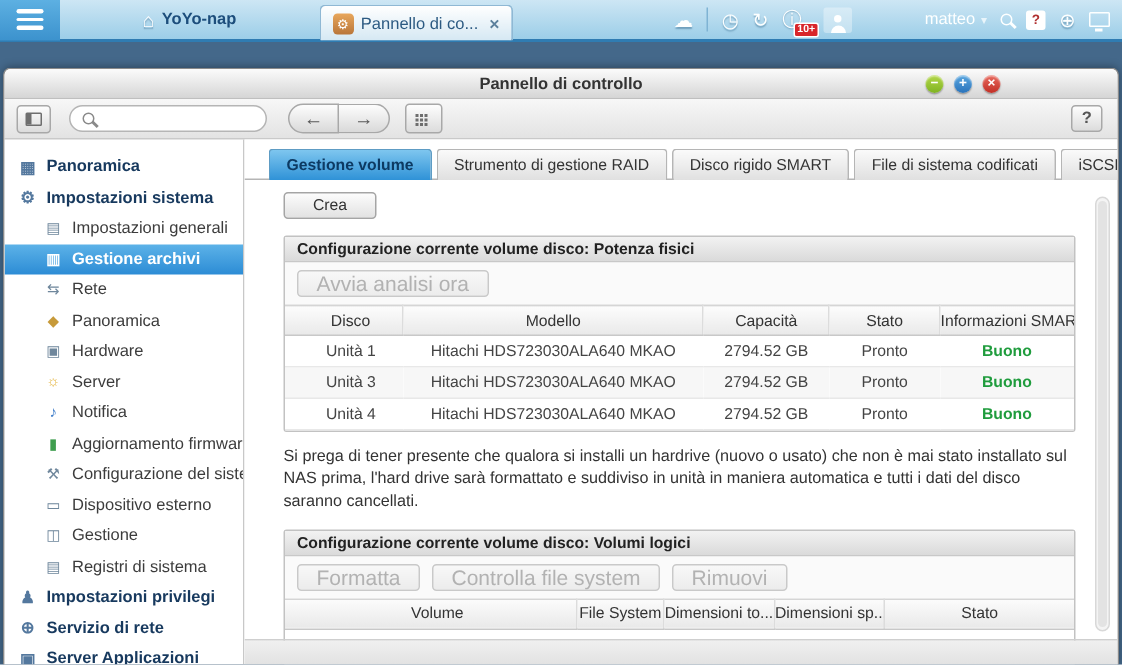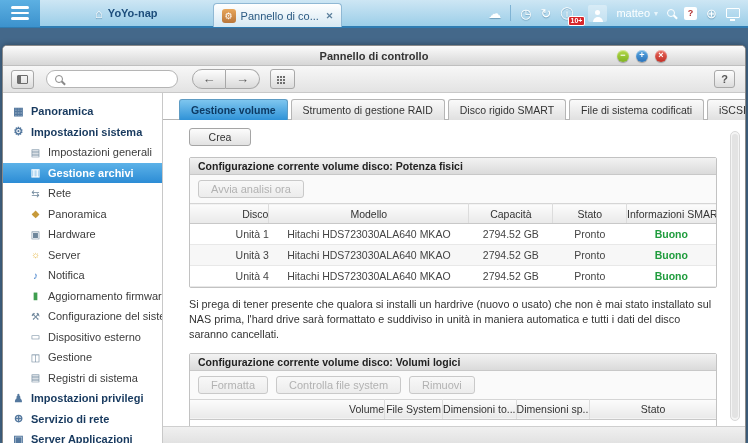--- a/index.html
+++ b/index.html
@@ -26,21 +26,21 @@
   .tb-sep { width:1px; height:16px; background:#7fb3d4; }
   .tb-ic { font-size:13px; color:#fdffff; text-shadow:0 1px 1px rgba(0,60,100,.35); cursor:pointer; }
   .info-wrap { position:relative; }
   .badge { position:absolute; right:-12px; bottom:-3px; background:#d8262b; border:1px solid #fff;
     color:#fff; font-size:7px; font-weight:bold; padding:0 2px; border-radius:2px; line-height:8px; }
   .avatar { width:19px; height:17px; background:rgba(255,255,255,.35); border-radius:2px;
     display:flex; align-items:flex-end; justify-content:center; cursor:pointer; margin-left:6px; }
   .person { position:relative; width:12px; height:12px; }
   .person::before { content:''; position:absolute; top:0; left:3.5px; width:5px; height:5px; border-radius:50%; background:#fff; }
   .person::after  { content:''; position:absolute; bottom:0; left:1px; width:10px; height:5px; border-radius:5px 5px 0 0; background:#fff; }
-  .tb-user { font-size:11px; color:#fdffff; cursor:pointer; }
+  .tb-user { font-size:11px; color:#fdffff; cursor:pointer;margin-left:39px; }
   .tb-caret { font-size:8px; color:#e9f5fb; margin-left:-5px; cursor:pointer; }
   .mag { position:relative; width:8px; height:8px; border:1.6px solid #fdffff; border-radius:50%; display:inline-block; }
   .mag::after { content:''; position:absolute; width:5px; height:1.6px; background:#fdffff;
     transform:rotate(45deg); right:-4px; bottom:-2px; }
   .tb-help { width:13px; height:13px; background:#fff; border-radius:2px; color:#b03030;
     font-size:9px; font-weight:bold; text-align:center; line-height:13px; cursor:pointer; }
   .monitor { position:relative; width:14px; height:10px; border:1.6px solid #fdffff; border-radius:1px; cursor:pointer; }
   .monitor::after { content:''; position:absolute; left:3px; bottom:-4px; width:5px; height:2px; background:#fdffff; }
 
   
@@ -106,29 +106,29 @@
   .tab.active { background:linear-gradient(#7ec6ef,#2f92d7); color:#0d3a63; font-weight:bold; border-color:#5e9cc4;text-align:center; }
   .crea-btn { margin:8px 0 0 26px; width:62px; height:18px; background:linear-gradient(#fcfcfc,#e2e2e2);
     border:1px solid #a5a5a5; border-radius:3px; font-size:10.5px; color:#333; cursor:pointer;
     font-family:"Liberation Sans", sans-serif; }
 
   .panel { margin:11px 0 0 26px; width:528px; border:1px solid #c2c2c2; border-radius:2px; background:#fff; }
   .panel-h { height:17px; line-height:17px; background:linear-gradient(#f2f2f2,#dadada);
     border-bottom:1px solid #c8c8c8; padding-left:8px; font-size:10.5px; font-weight:bold; color:#222; }
   .panel-btns { background:#fafafa; padding:5px 8px; display:flex; gap:8px; }
   .pbtn { height:18px; padding:0 12px; background:linear-gradient(#f8f8f8,#ececec); border:1px solid #c9c9c9;
-    border-radius:3px; font-size:11px; color:#b2b2b2; cursor:default; font-family:"Liberation Sans", sans-serif; }
+    border-radius:3px; font-size:14px; color:#b2b2b2; cursor:default; font-family:"Liberation Sans", sans-serif; }
   table { width:100%; border-collapse:collapse; table-layout:fixed; }
   th { height:20px; background:linear-gradient(#fcfcfc,#e9e9e9); border-top:1px solid #d5d5d5;
     border-bottom:1px solid #c8c8c8; border-right:1px solid #dcdcdc; font-size:10.5px; font-weight:normal;
     color:#333; cursor:pointer; overflow:hidden; white-space:nowrap; }
   th:last-child { border-right:none; }
   td { height:21px; font-size:10.5px; color:#444; border-bottom:1px solid #e8e8e8; text-align:center;
     overflow:hidden; white-space:nowrap; }
-  td:first-child, th:first-child { text-align:right; padding-left:9px; }
+  td:first-child, th:first-child { text-align:center; padding-left:9px; }
   tbody tr:nth-child(even) { background:#f7f7f7; }
   td.good { color:#1f9c3d; font-weight:bold; }
   .t1 col:nth-child(1){width:15%} .t1 col:nth-child(2){width:38%} .t1 col:nth-child(3){width:16%}
   .t1 col:nth-child(4){width:14%} .t1 col:nth-child(5){width:17%}
   .t2 col:nth-child(1){width:37%} .t2 col:nth-child(2){width:11%} .t2 col:nth-child(3){width:14%}
   .t2 col:nth-child(4){width:14%} .t2 col:nth-child(5){width:24%}
   .t2 td { height:25px; }
 
   .note { margin:9px 0 0 26px; width:530px; font-size:10.8px; color:#333; line-height:1.38; }
 

